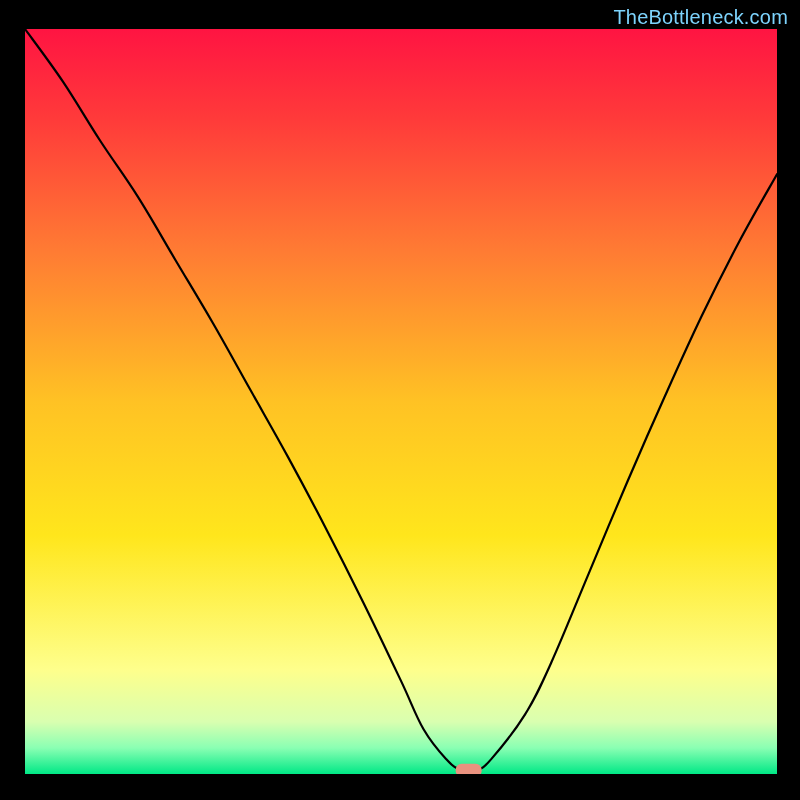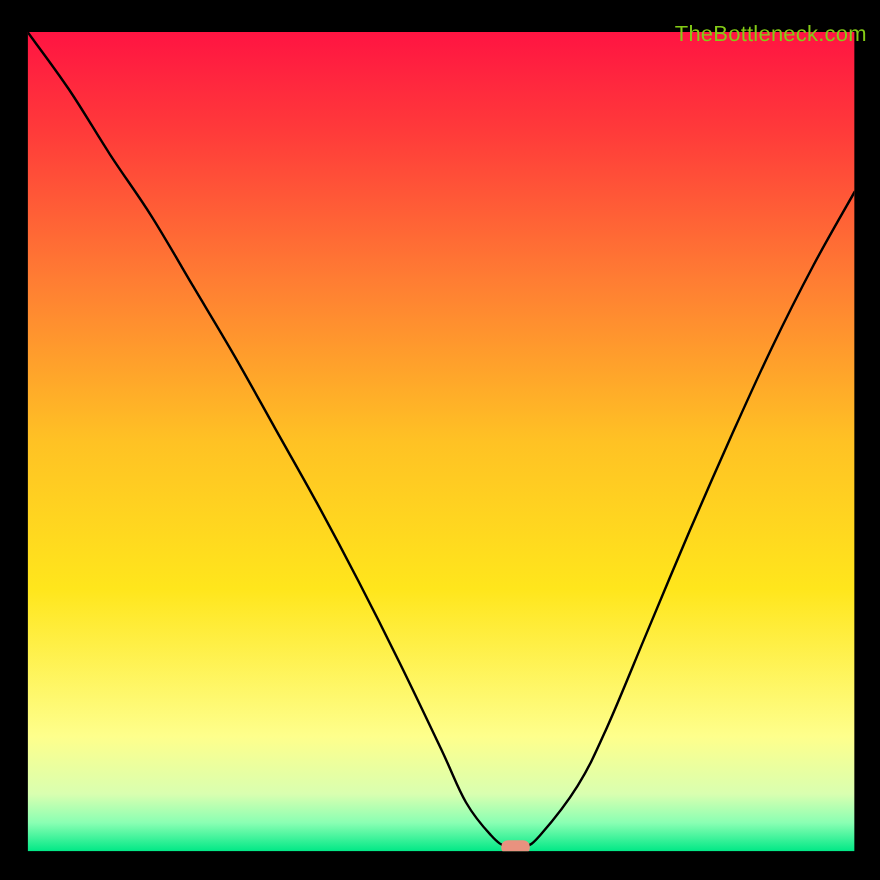--- a/index.html
+++ b/index.html
@@ -12,23 +12,23 @@
     font-family: Arial, Helvetica, sans-serif;
   }
   .frame {
     position: relative;
     width: 800px;
     height: 800px;
     background: #000;
   }
   .watermark {
     position: absolute;
-    top: 20px;
+    top: 6px;
     right: 12px;
-    color: #84cc16;
+    color: #7dd3fc;
     font-size: 20px;
     font-weight: 500;
     letter-spacing: 0.2px;
     z-index: 50;
     margin-left: 32px;
   }
   
   .plot-wrap {
     position: absolute;
     left: 25px;

